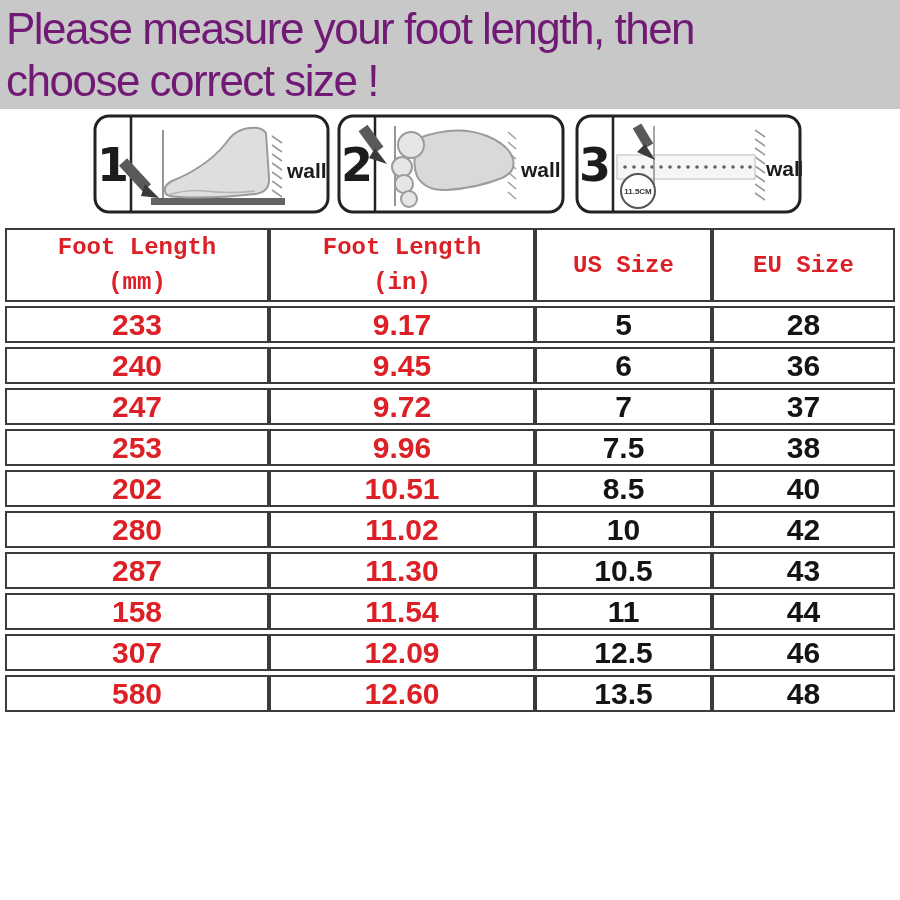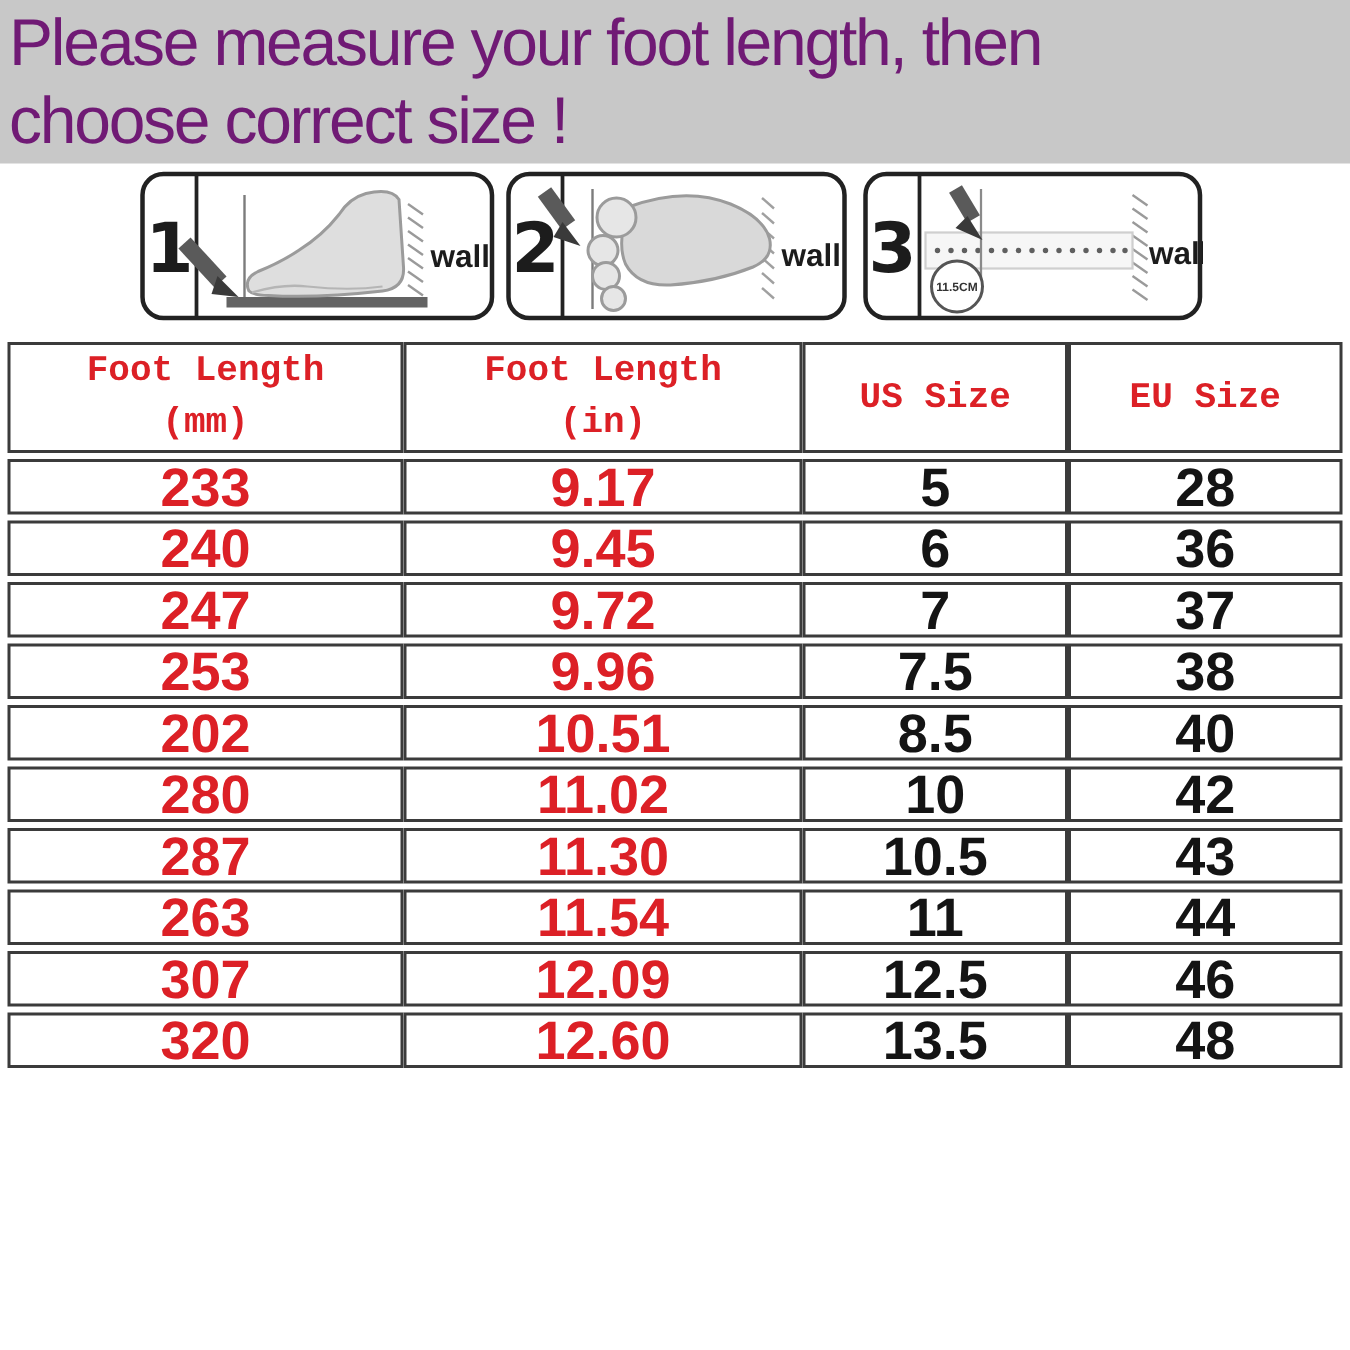--- a/index.html
+++ b/index.html
@@ -37,21 +37,21 @@
     width:890px;margin:4px auto 0 auto;
     border-collapse:separate;border-spacing:0 4px;
     table-layout:fixed;
   }
   th,td{
     border:2px solid var(--border);
     background:#fff;text-align:center;vertical-align:middle;
     font-weight:bold;overflow:hidden;
   }
   th{height:56px;color:var(--red);font-size:24px;line-height:35px;padding:0;font-family:Liberation Mono, monospace;}
-  td{height:37px;font-size:36px;line-height:33px;padding:0;}
+  td{height:37px;font-size:30px;line-height:33px;padding:0;}
   td.red{color:var(--red);}
   td.blk{color:var(--ink);}
   .th-wrap{display:flex;flex-direction:column;justify-content:center;height:100%;}
 </style>
 </head>
 <body>
 
 <div class="banner">
   <div>Please measure your foot length, then</div>
   <div>choose correct size !</div>
@@ -244,31 +244,31 @@
         <td class="blk">10</td>
         <td class="blk">42</td>
       </tr>
       <tr>
         <td class="red">287</td>
         <td class="red">11.30</td>
         <td class="blk">10.5</td>
         <td class="blk">43</td>
       </tr>
       <tr>
-        <td class="red">263</td>
+        <td class="red">158</td>
         <td class="red">11.54</td>
         <td class="blk">11</td>
         <td class="blk">44</td>
       </tr>
       <tr>
         <td class="red">307</td>
         <td class="red">12.09</td>
         <td class="blk">12.5</td>
         <td class="blk">46</td>
       </tr>
       <tr>
-        <td class="red">320</td>
+        <td class="red">580</td>
         <td class="red">12.60</td>
         <td class="blk">13.5</td>
         <td class="blk">48</td>
       </tr>
     </tbody>
 </table>
 
 </body></html>

